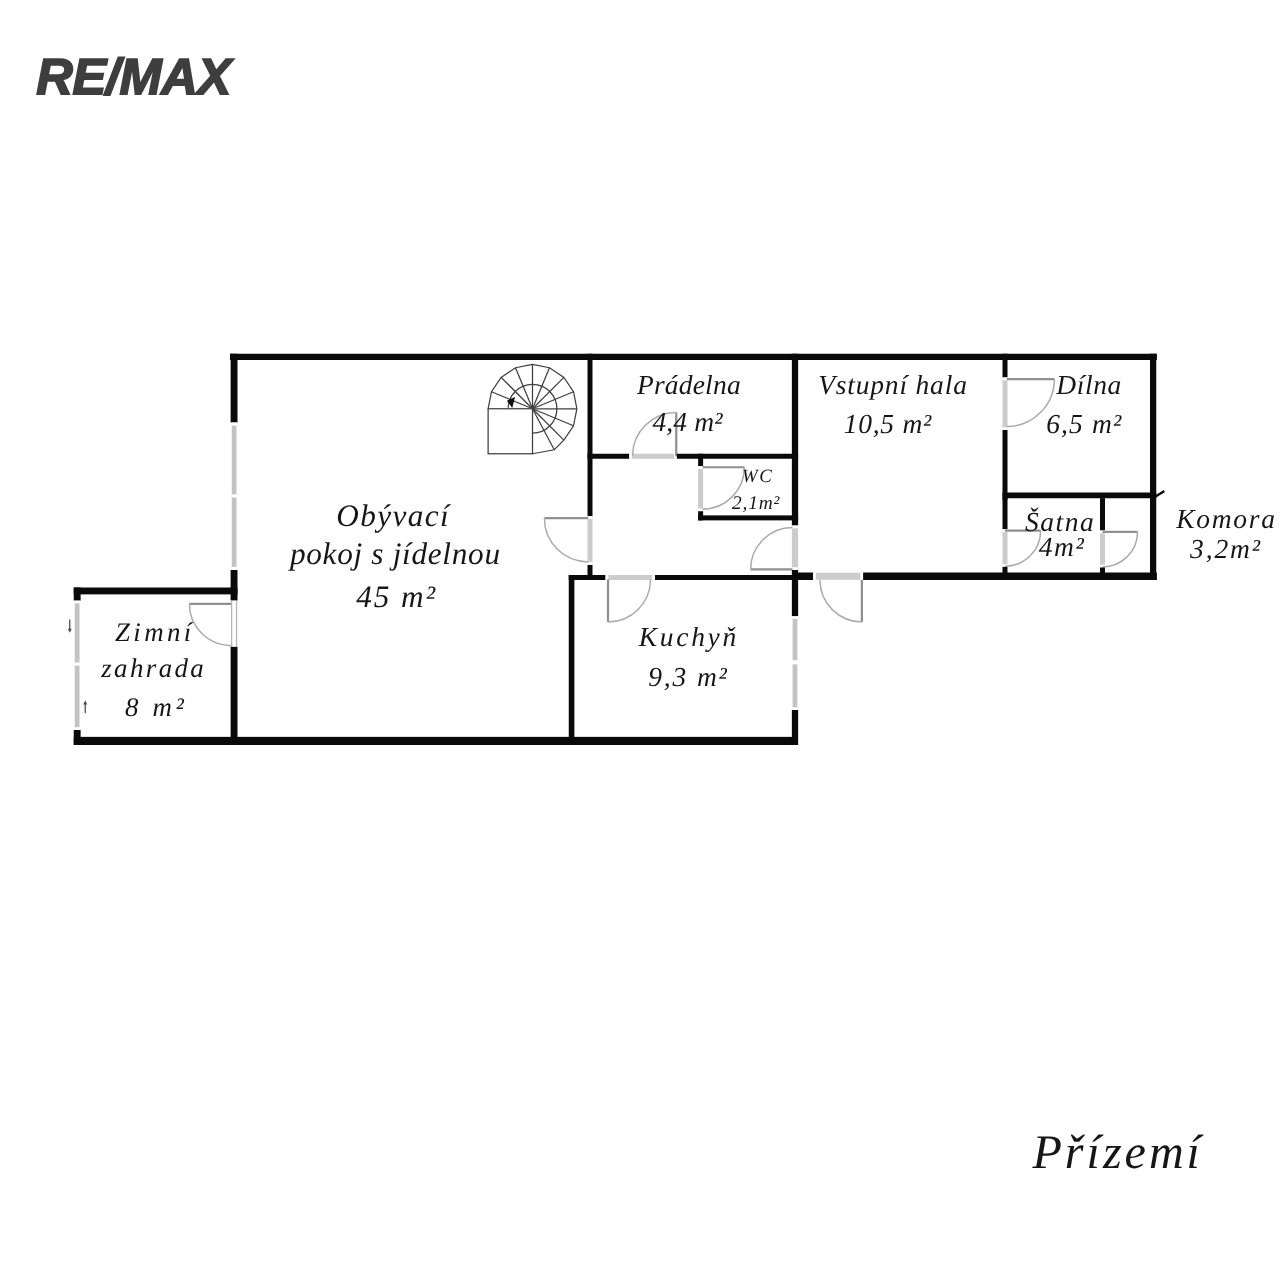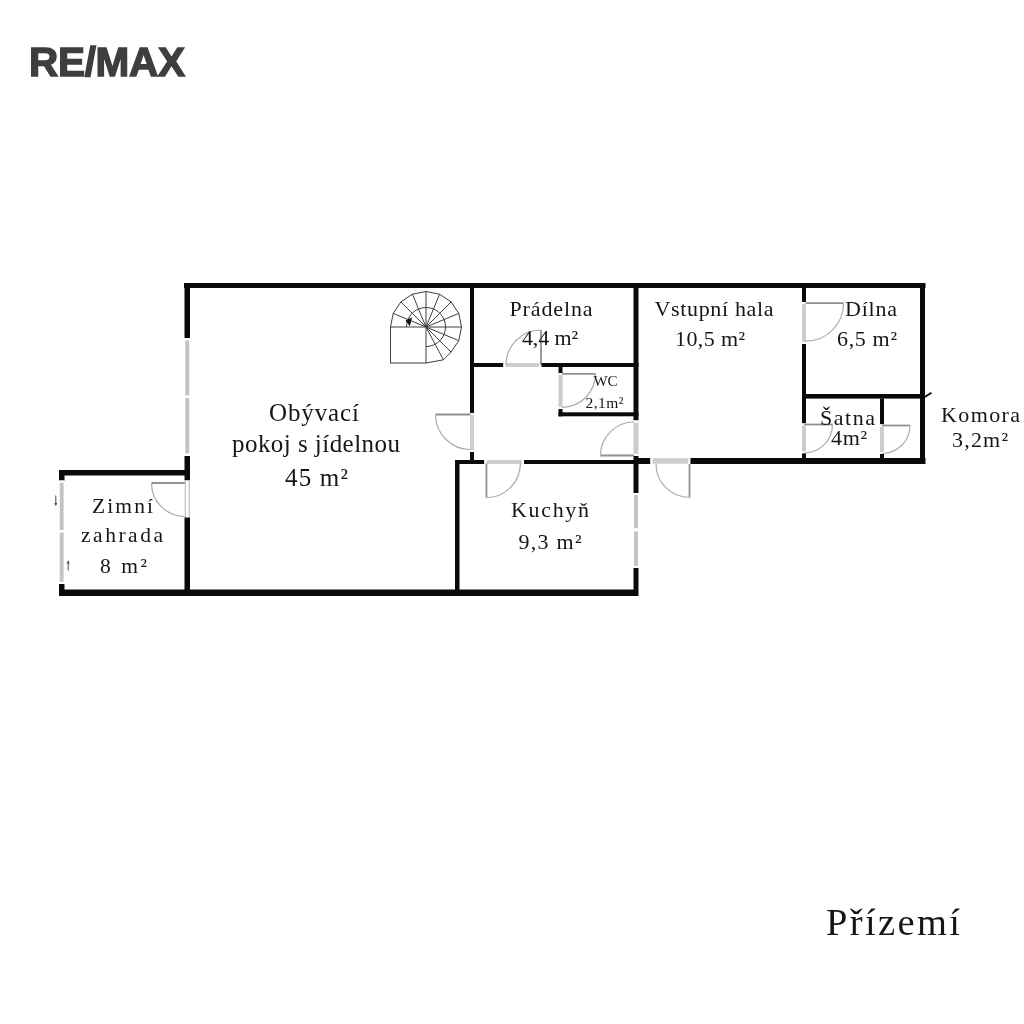--- a/index.html
+++ b/index.html
@@ -1,16 +1,16 @@
 <!DOCTYPE html>
 <html><head>
 <meta charset="utf-8">
 <style>
   html,body{margin:0;padding:0;background:#ffffff;}
-  .page{position:relative;width:1024px;height:1024px;background:#ffffff;overflow:hidden;}
+  .page{position:relative;width:1024px;height:1024px;background:#ffffff;overflow:hidden;font-style:italic;}
   svg{position:absolute;left:0;top:0;}
   text{font-family:"Liberation Serif", serif;fill:#161616;}
   .lbl{font-size:22px;}
 </style>
 </head>
 <body>
 <div class="page">
 <svg width="1024" height="1024" viewBox="0 0 1024 1024">
 
   <g>

